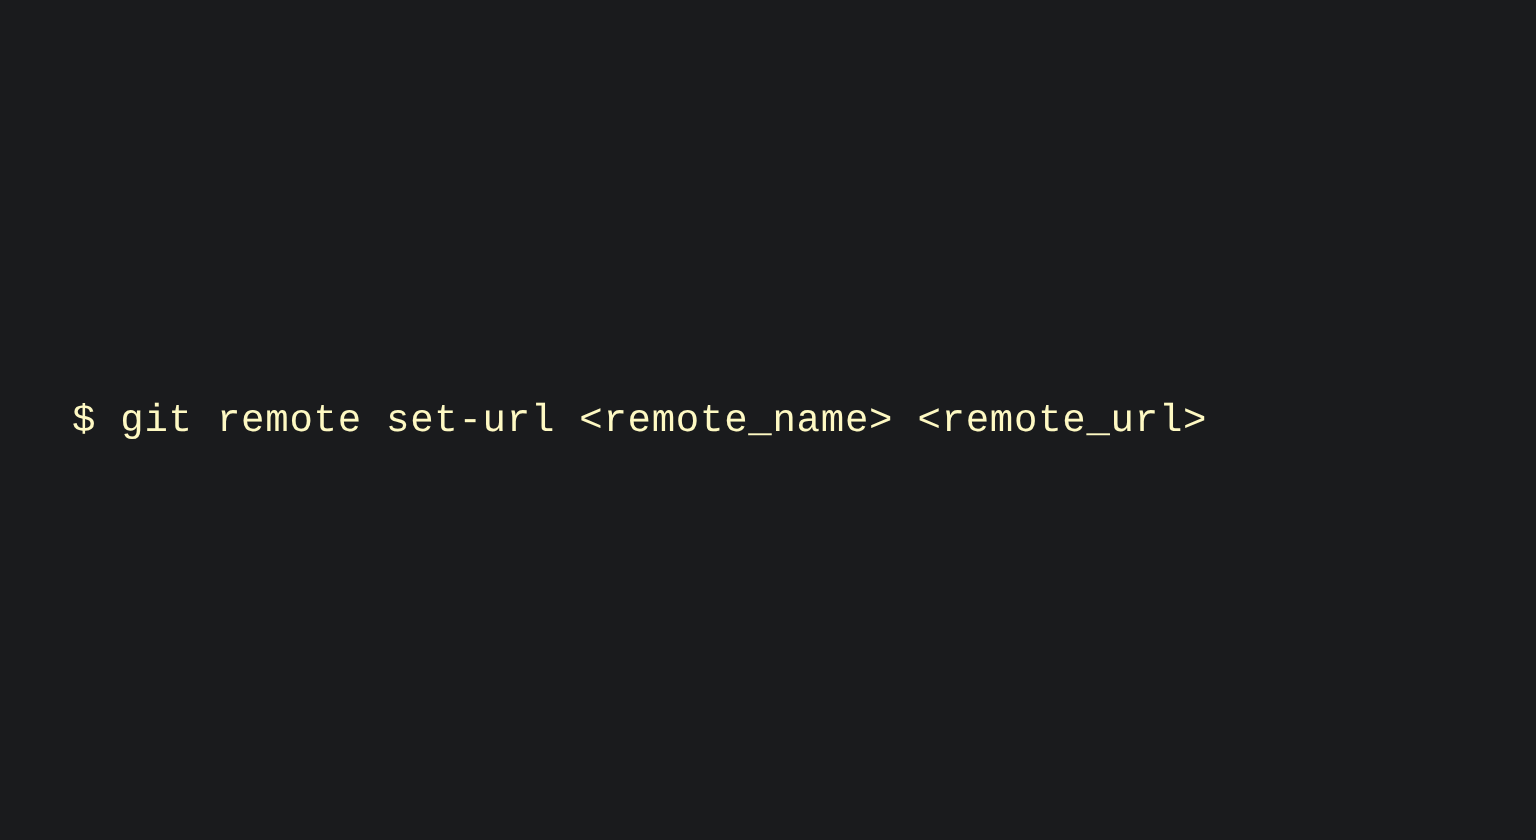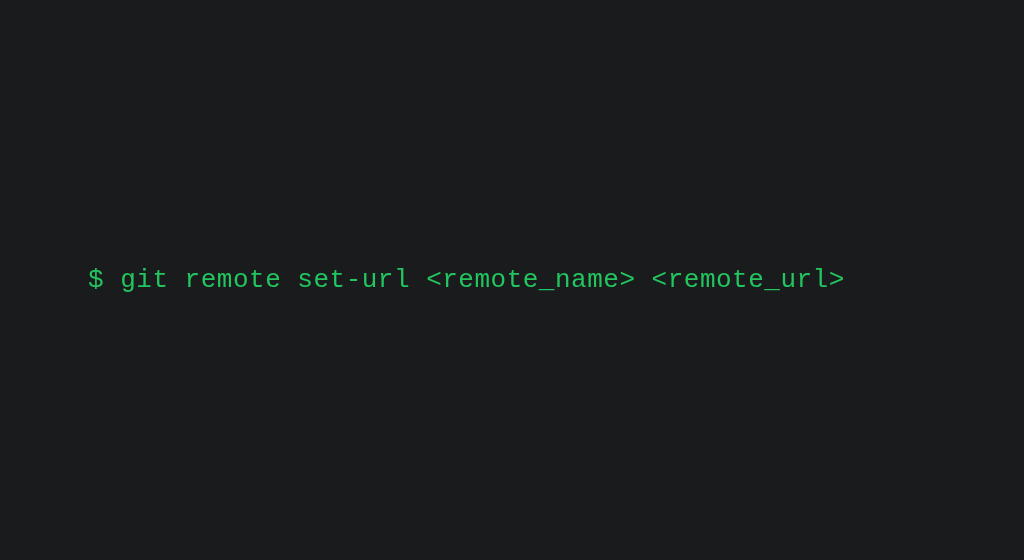--- a/index.html
+++ b/index.html
@@ -11,24 +11,24 @@
       width: 1024px;
       height: 560px;
       background-color: #1a1b1d;
       display: flex;
       align-items: center;
       justify-content: flex-start;
       font-family: 'Courier New', Consolas, Monaco, monospace;
       overflow: hidden;
     }
     .terminal-line {
-      color: #22c55e;
+      color: #fef9c3;
       font-size: 26px;
       letter-spacing: 0.5px;
-      padding-left: 88px;
+      padding-left: 48px;
       white-space: nowrap;
       font-weight: 400;
     }
   </style>
 </head>
 <body>
 
 <div class="terminal-line">$ git remote set-url &lt;remote_name&gt; &lt;remote_url&gt;</div>
 
 </body></html>

